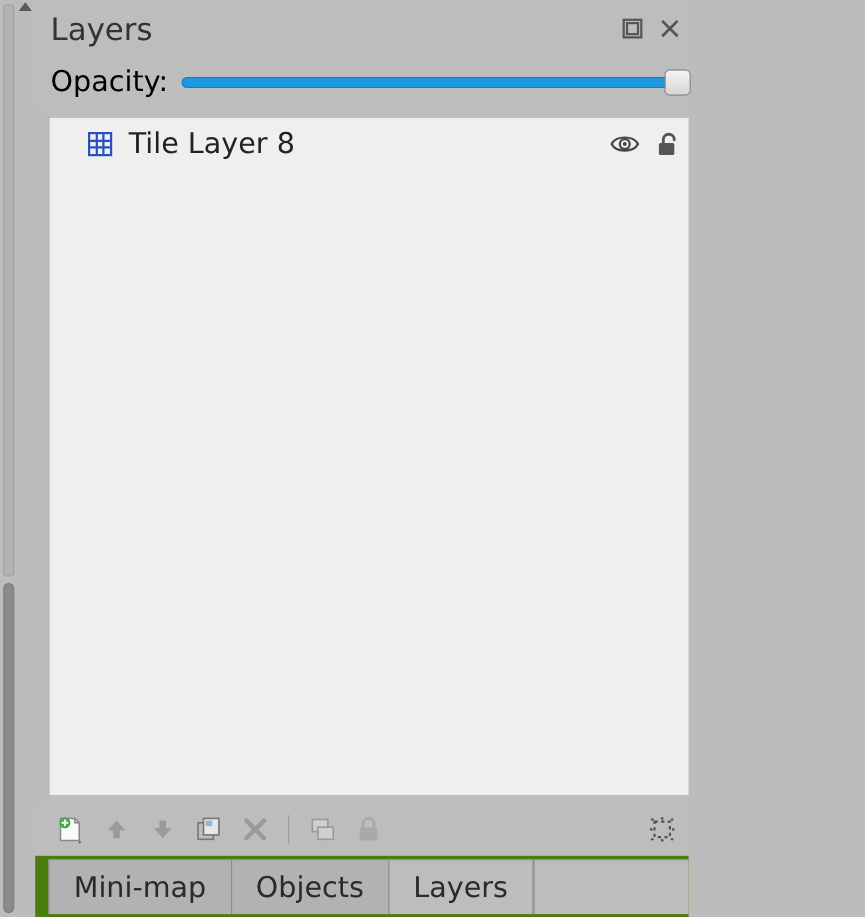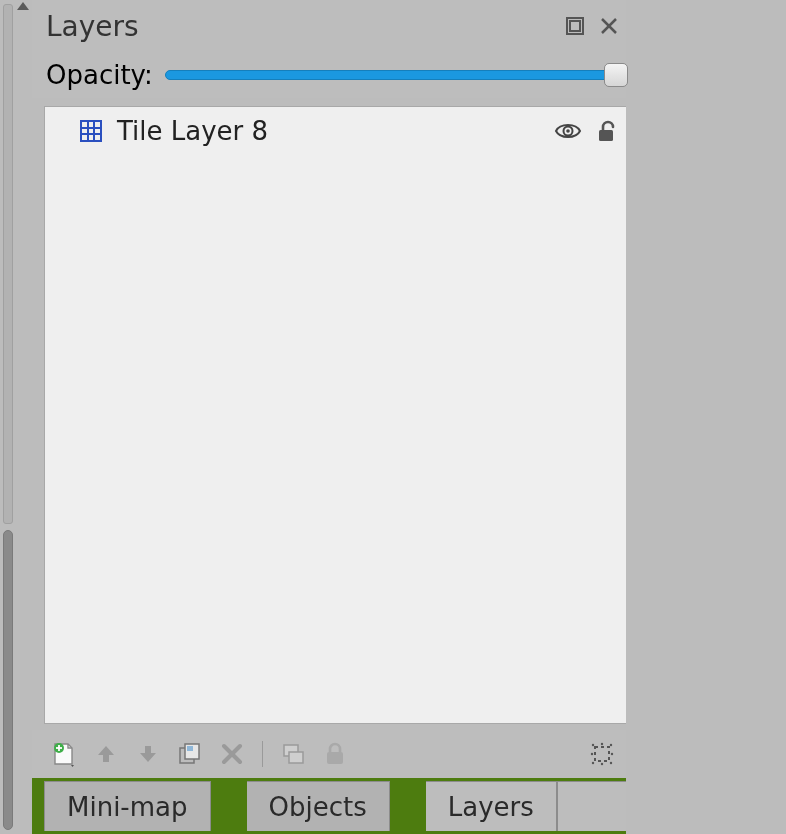--- a/index.html
+++ b/index.html
@@ -173,21 +173,21 @@
     padding: 0 22px;
     display: flex;
     align-items: center;
     font-size: 26px;
     color: #2a2a2a;
     border: 1px solid #8c8c8c;
     border-bottom: none;
     background: #b2b2b2;
     margin-right: 0;
   }
-  .tab + .tab { border-left: none; margin-left: 36px; }
+  .tab + .tab { border-left: none; }
   .tab.active {
     background: #bdbdbd;
   }
   .tabs-filler {
     flex: 1;
     height: 50px;
     border-top: 1px solid #8c8c8c;
     background: #bdbdbd;
     border-left: 1px solid #8c8c8c;
   }

